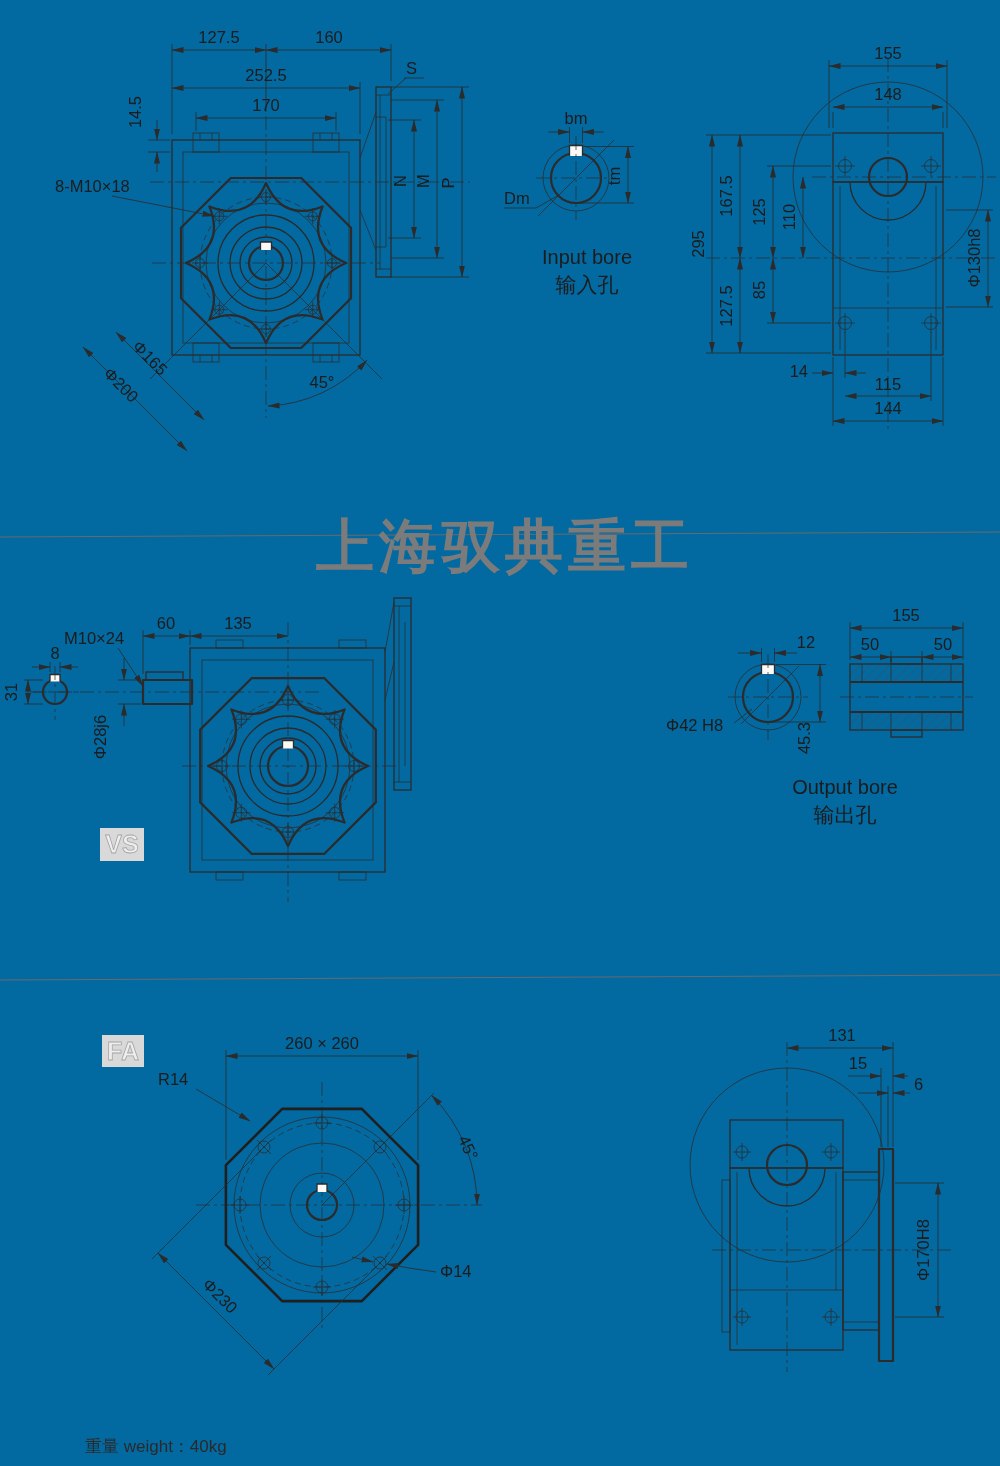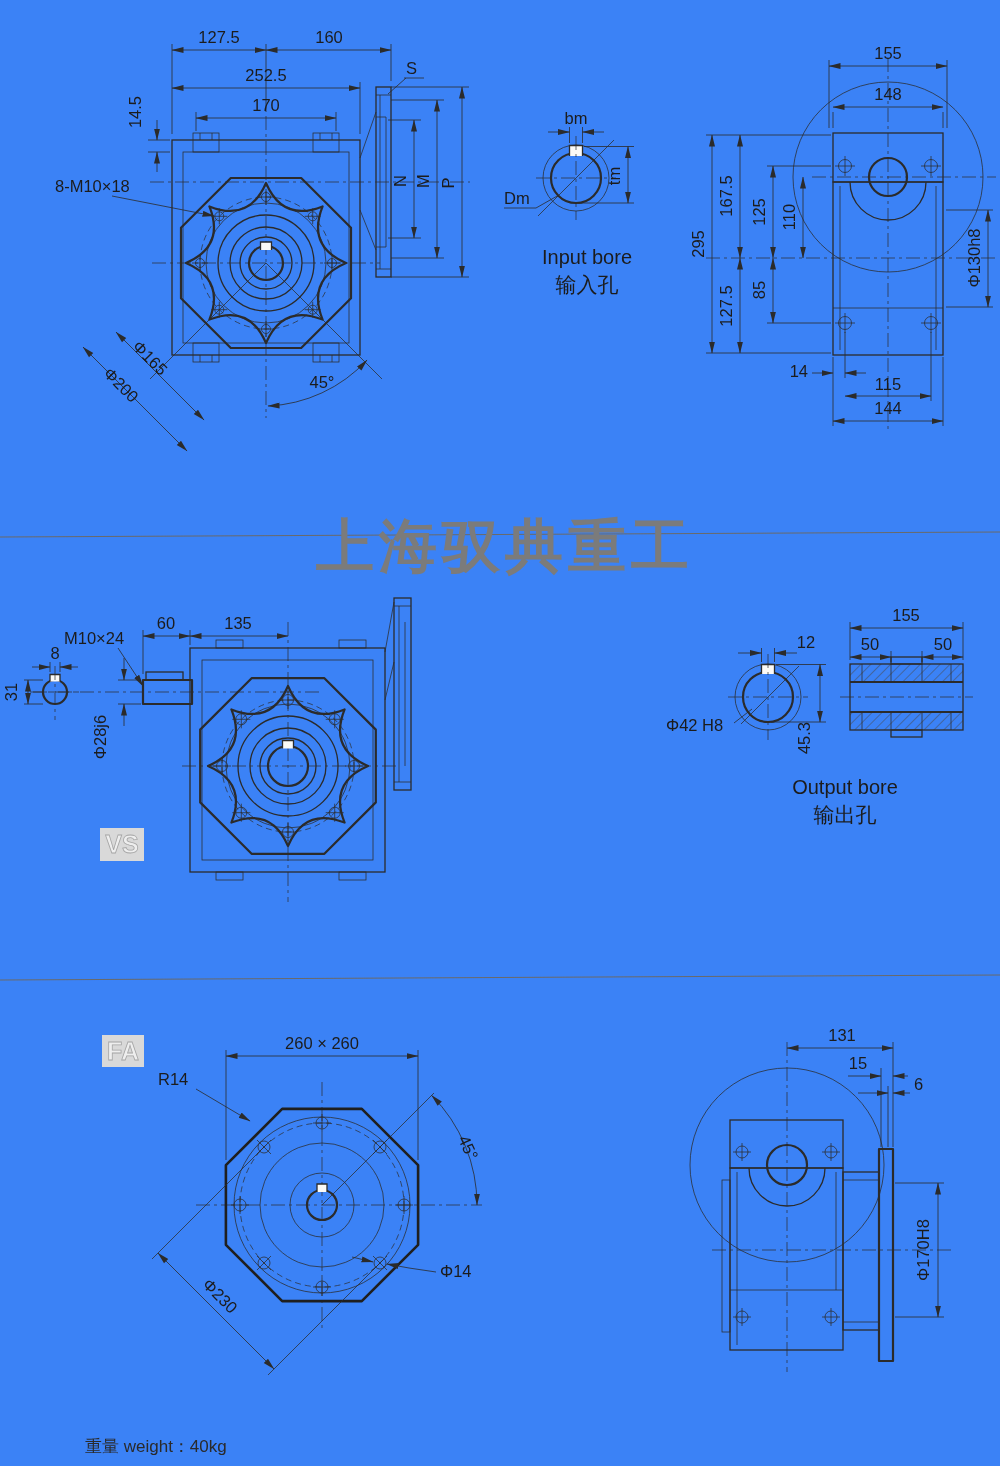--- a/index.html
+++ b/index.html
@@ -1,16 +1,16 @@
 <!DOCTYPE html>
 <html><head>
 <meta charset="utf-8">
 <style>
   html,body{margin:0;padding:0;background:#e9e9e9;}
-  #page{width:1000px;height:1466px;background:#3b82f6;margin:0 auto;position:relative;overflow:hidden;text-align:center;}
+  #page{width:1000px;height:1466px;background:#0369a1;margin:0 auto;position:relative;overflow:hidden;text-align:center;}
   svg{display:block}
   .b{stroke:#2b2b2b;stroke-width:2.2;fill:none;stroke-linejoin:round}
   .bb{stroke:#1f1f1f;stroke-width:2.6;fill:none;stroke-linejoin:round}
   .m{stroke:#2b2b2b;stroke-width:1.3;fill:none}
   .n{stroke:#2b2b2b;stroke-width:0.75;fill:none}
   .cl{stroke:#2b2b2b;stroke-width:0.7;fill:none;stroke-dasharray:14 4 3 4}
   .dc{stroke:#2b2b2b;stroke-width:0.7;fill:none;stroke-dasharray:6 4}
   .d{stroke:#2b2b2b;stroke-width:0.8;fill:none}
   .d2{marker-start:url(#al);marker-end:url(#ar)}
   .de{marker-end:url(#ar)}

